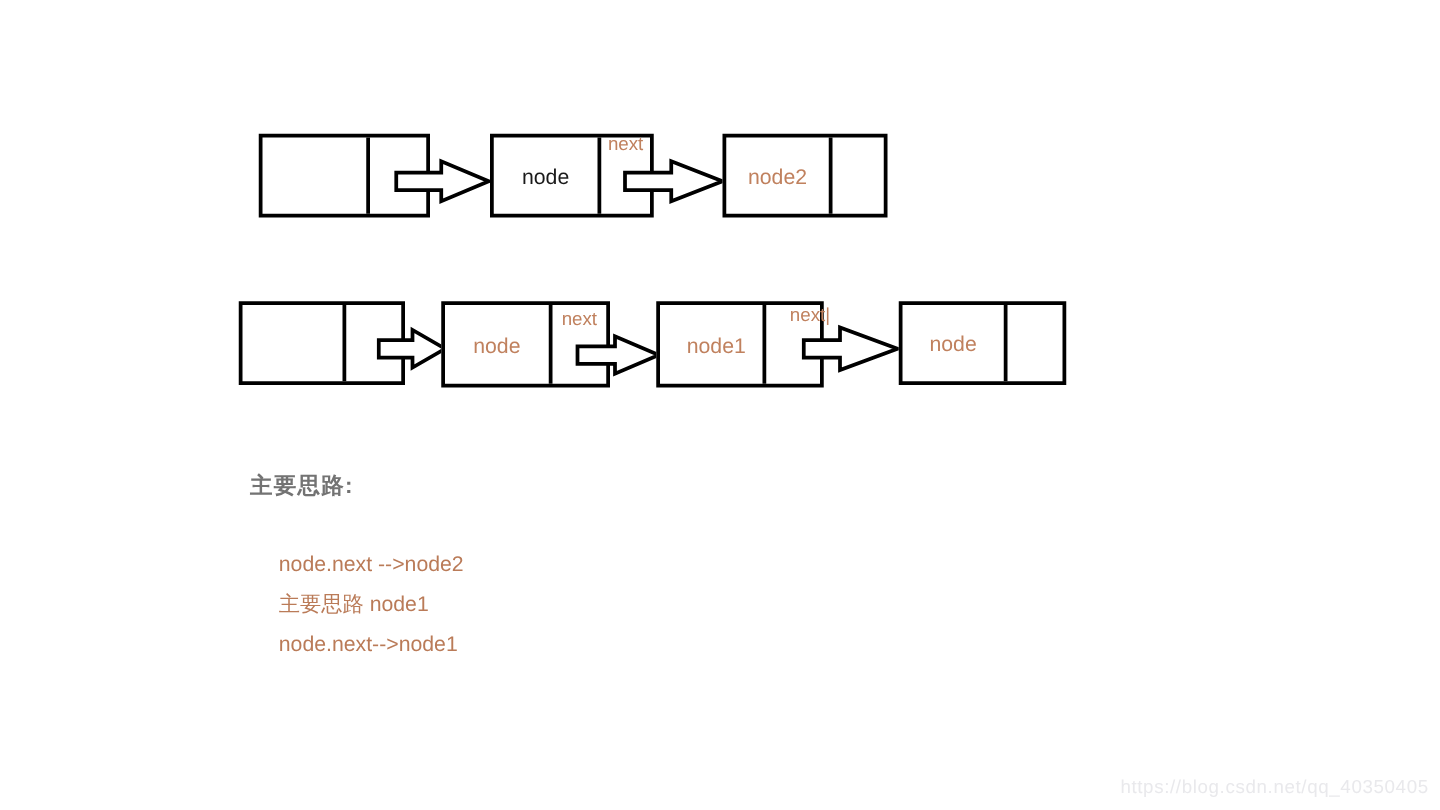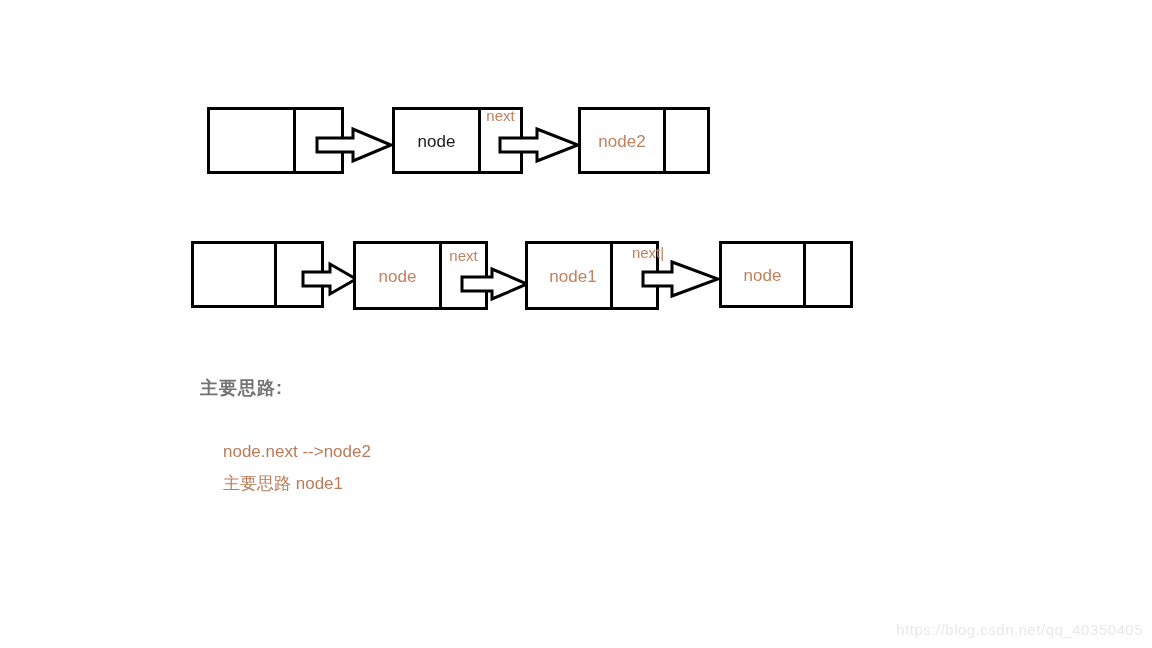--- a/index.html
+++ b/index.html
@@ -108,17 +108,18 @@
       <span class="val" style="left:0;width:81px">node</span>
     </div>
 
   </div>
 
   <div class="notes-title">主要思路:</div>
 
   <div class="notes-list">
     <div>node.next --&gt;node2</div>
     <div>主要思路 node1</div>
+    <div>node.next--&gt;node1</div>
   </div>
 
   <div class="watermark">https://blog.csdn.net/qq_40350405</div>
 
 </div>
 
 </body></html>

